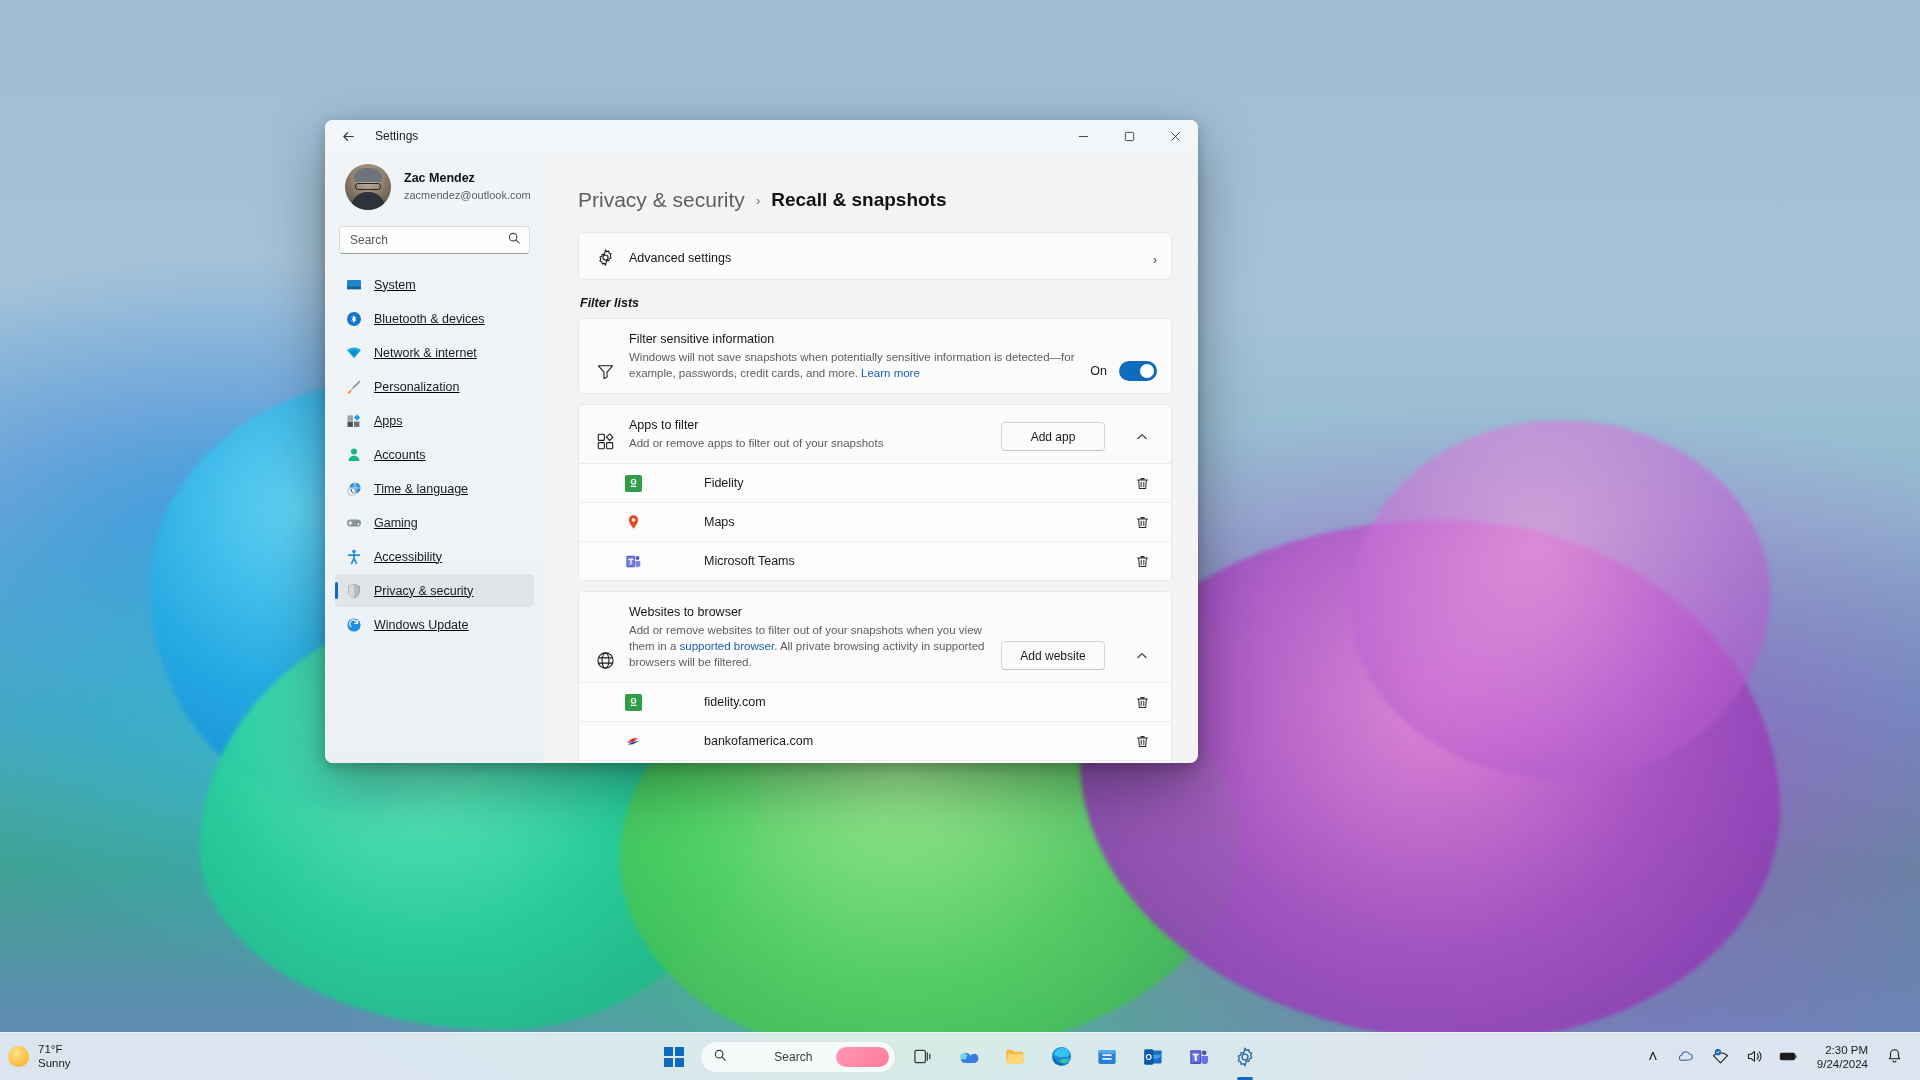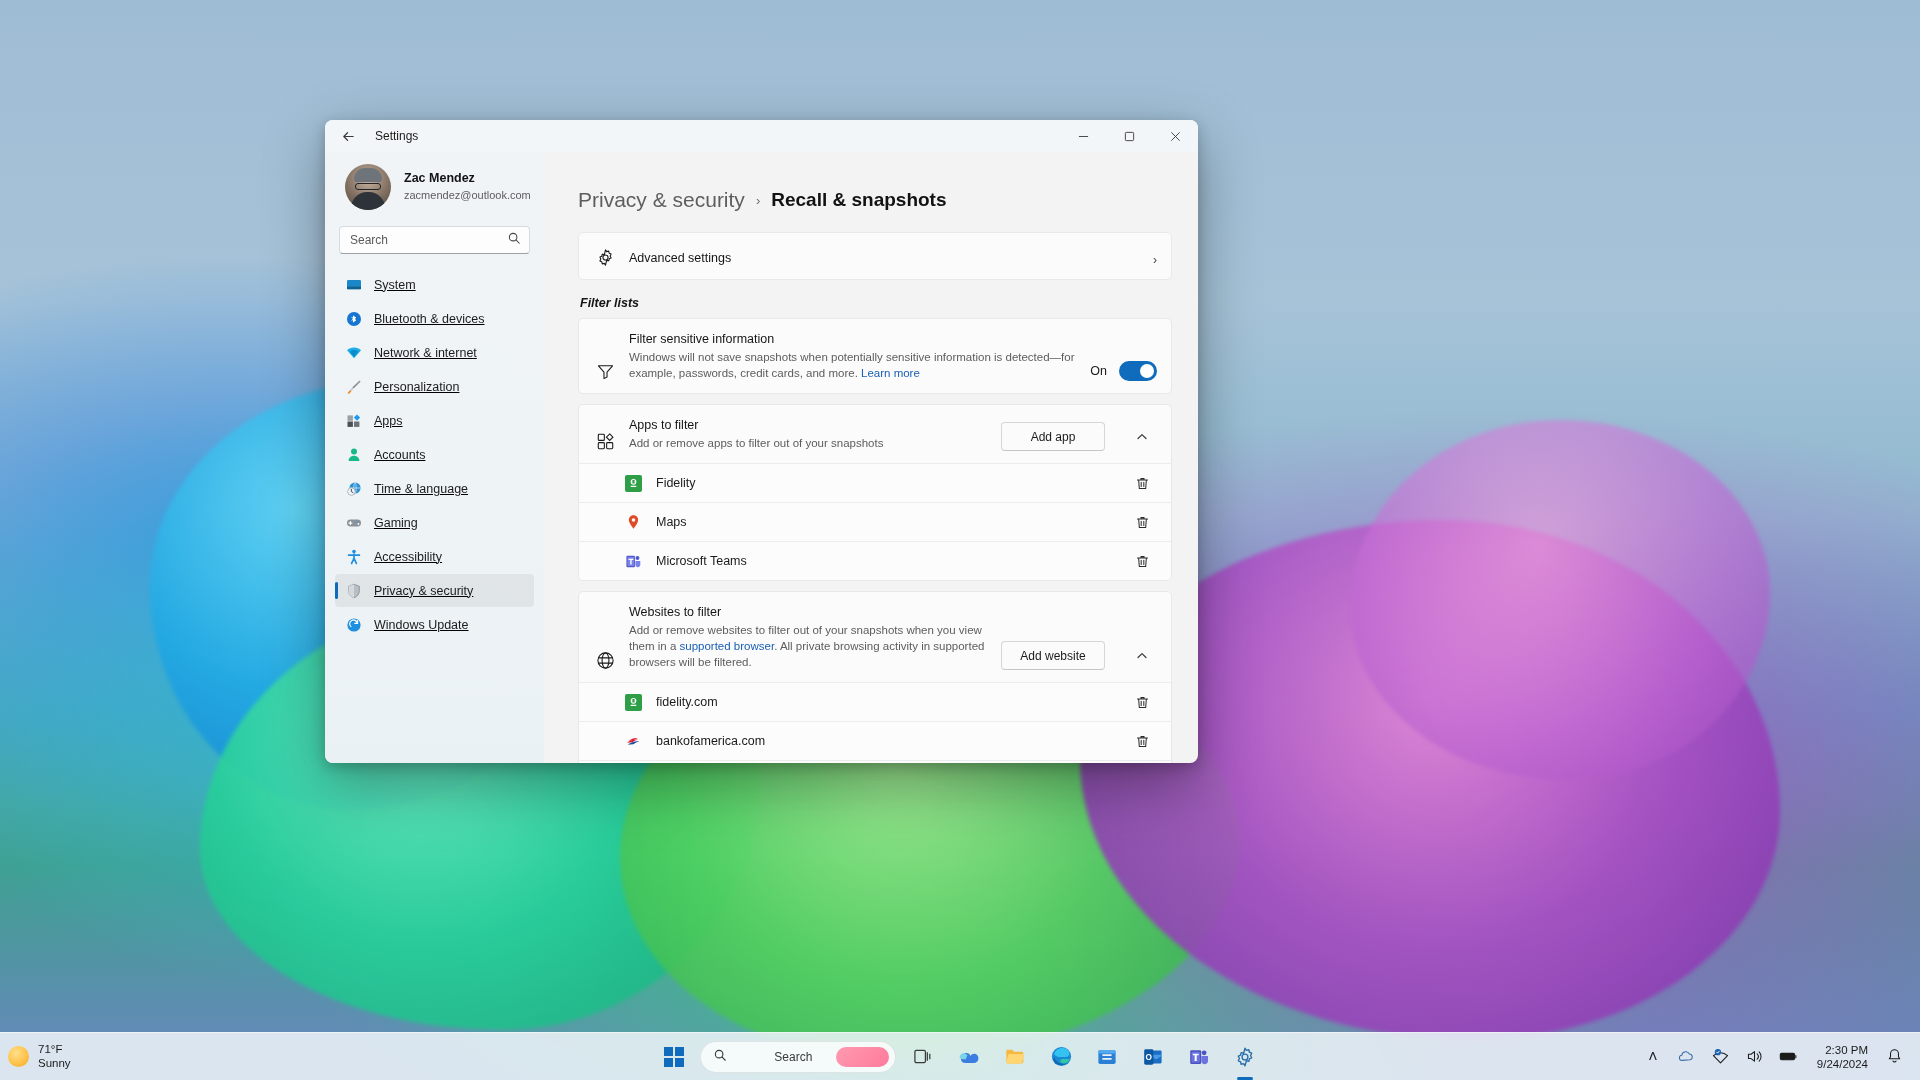--- a/index.html
+++ b/index.html
@@ -244,21 +244,21 @@
 
   .subrow {
     display: flex; align-items: center;
     gap: 14px;
     padding: 0 14px 0 46px;
     height: 39px;
     border-top: 1px solid #ececec;
     background: #fcfcfc;
   }
   .app-ico { width: 17px; height: 17px; flex: none; }
-  .sub-name { flex: 1; font-size: 12.5px; color: #1b1b1b; }
+  .sub-name { flex: 1; font-size: 12.5px; color: #1b1b1b; margin-left: 48px; }
   .trash {
     width: 30px; height: 26px;
     display: flex; align-items: center; justify-content: center;
     color: #2b2b2b; border-radius: 4px;
   }
 
   
   .taskbar {
     position: absolute; left: 0; bottom: 0;
     width: 1920px; height: 48px;
@@ -635,21 +635,21 @@
       <div class="card group">
         <div class="row">
           <span class="r-ico">
             <svg width="19" height="19" viewBox="0 0 20 20" fill="none" stroke="currentColor" stroke-width="1.15">
               <circle cx="10" cy="10" r="8"></circle>
               <ellipse cx="10" cy="10" rx="3.6" ry="8"></ellipse>
               <path d="M2.3 7.2h15.4M2.3 12.8h15.4"></path>
             </svg>
           </span>
           <div class="r-text">
-            <div class="r-title">Websites to filter</div>
+            <div class="r-title">Websites to browser</div>
             <div class="r-sub"><span>Add or remove websites to filter out of your snapshots when you view them in a </span><a class="link" href="#">supported browser</a><span>. All private browsing activity in supported browsers will be filtered.</span></div>
           </div>
           <button class="btn">Add website</button>
           <span class="expander">
             <svg width="12" height="12" viewBox="0 0 12 12" fill="none" stroke="currentColor" stroke-width="1.2">
                 <path d="M2 7.5L6 3.6l4 3.9" stroke-linecap="round" stroke-linejoin="round"></path>
               </svg>
           </span>
         </div>
 

